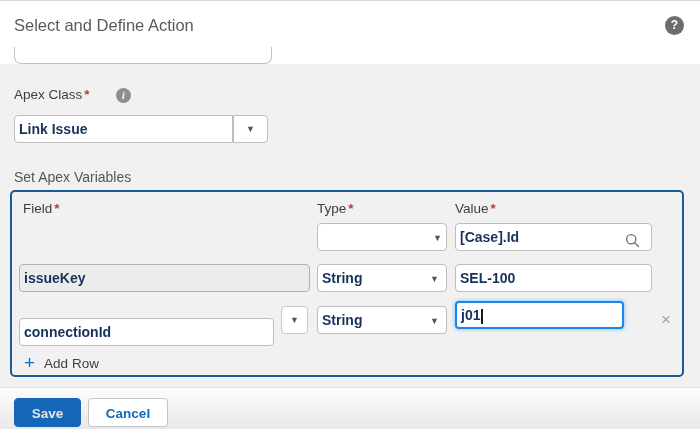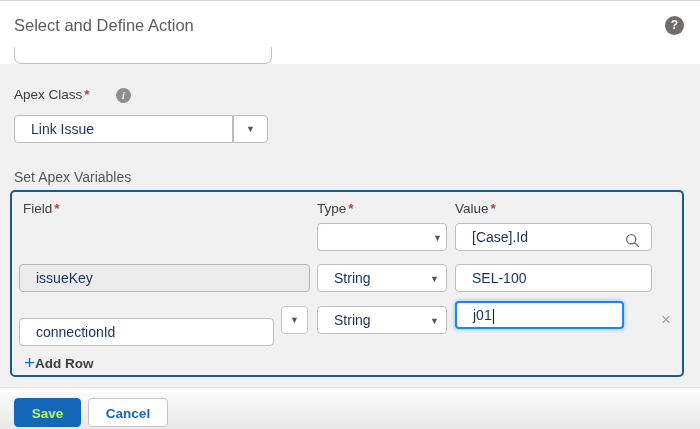--- a/index.html
+++ b/index.html
@@ -22,22 +22,22 @@
               background:#fff; border:1px solid #c1c1c1; border-top:none;
               border-radius:0 0 7px 7px; }
 
   .lbl{ position:absolute; font-size:13.5px; color:#3e3e3c; }
   .req{ color:#c23934; font-weight:bold; margin-left:2px; }
   .info-icon{ position:absolute; left:116px; top:87px; width:15px; height:15px; border-radius:50%;
               background:#8e8e8e; color:#fff; text-align:center; line-height:15px;
               font-size:10px; font-style:italic; font-family:"Liberation Serif",serif; font-weight:bold; }
 
   .inputbox{ background:#fff; border:1px solid #bdbdbd; border-radius:4px;
-             font-size:14px; color:#16325c; line-height:26px; padding-left:16px;
-             white-space:nowrap; overflow:hidden; }
+             font-size:14px; color:#16325c; line-height:26px; padding-left:4px;
+             white-space:nowrap; overflow:hidden;font-weight:bold; }
   .apex-combo{ position:absolute; left:14px; top:114px; width:219px; height:28px; border-radius:4px 0 0 4px; }
   .apex-dd{ position:absolute; left:233px; top:114px; width:35px; height:28px; background:#fff;
             border:1px solid #bdbdbd; border-radius:0 4px 4px 0; text-align:center; cursor:pointer; }
   .chev{ color:#54565c; font-size:9px; line-height:26px; display:inline-block; }
 
   .section-lbl{ position:absolute; left:14px; top:168px; font-size:14px; color:#54565b; }
 
   
   .varbox{ position:absolute; left:10px; top:189px; width:674px; height:187px;
            border:2px solid #1a5a96; border-radius:5px; }
@@ -52,28 +52,28 @@
   .sel{ padding-right:16px; cursor:pointer; }
   .focus-input{ border:2px solid #1589ee; box-shadow:0 0 4px rgba(21,137,238,.55); line-height:24px; }
   .caret{ display:inline-block; width:1.5px; height:15px; background:#1b1b1b;
           vertical-align:middle; margin-left:1px; }
   .search-icon{ position:absolute; right:11px; top:6px; }
   .close-icon{ position:absolute; left:657px; top:308px; width:18px; height:22px; color:#a2a2a2;
                font-size:17px; line-height:22px; text-align:center; cursor:pointer; }
 
   .add-row{ position:absolute; left:24px; top:351px; cursor:pointer; }
   .plus-icon{ color:#0070d2; font-size:19px; font-weight:400; vertical-align:middle; }
-  .add-row-lbl{ color:#3e3e3c; font-size:13.5px; vertical-align:middle;font-weight:bold; }
+  .add-row-lbl{ color:#3e3e3c; font-size:13.5px; margin-left:9px; vertical-align:middle; }
 
   
   .footer{ position:absolute; left:0; top:386px; width:700px; height:43px;
            background:linear-gradient(180deg,#fdfdfd 0%,#e8e8e8 100%); border-top:1px solid #e3e3e3; }
   .btn{ position:absolute; top:10px; height:29px; border-radius:4px; font-size:13.5px; font-weight:bold;
         text-align:center; line-height:29px; cursor:pointer; }
-  .btn-save{ left:14px; width:67px; background:#1467b8; color:#bef264; border:1px solid #1467b8; }
+  .btn-save{ left:14px; width:67px; background:#1467b8; color:#e5e5e5; border:1px solid #1467b8; }
   .btn-cancel{ left:88px; width:80px; background:#fff; color:#1467b8; border:1px solid #c5c5c5; }
 </style>
 </head>
 <body>
 
 <div class="panel">
 
   <div class="hdr-title">Select and Define Action</div>
   <div class="help-icon">?</div>
 

